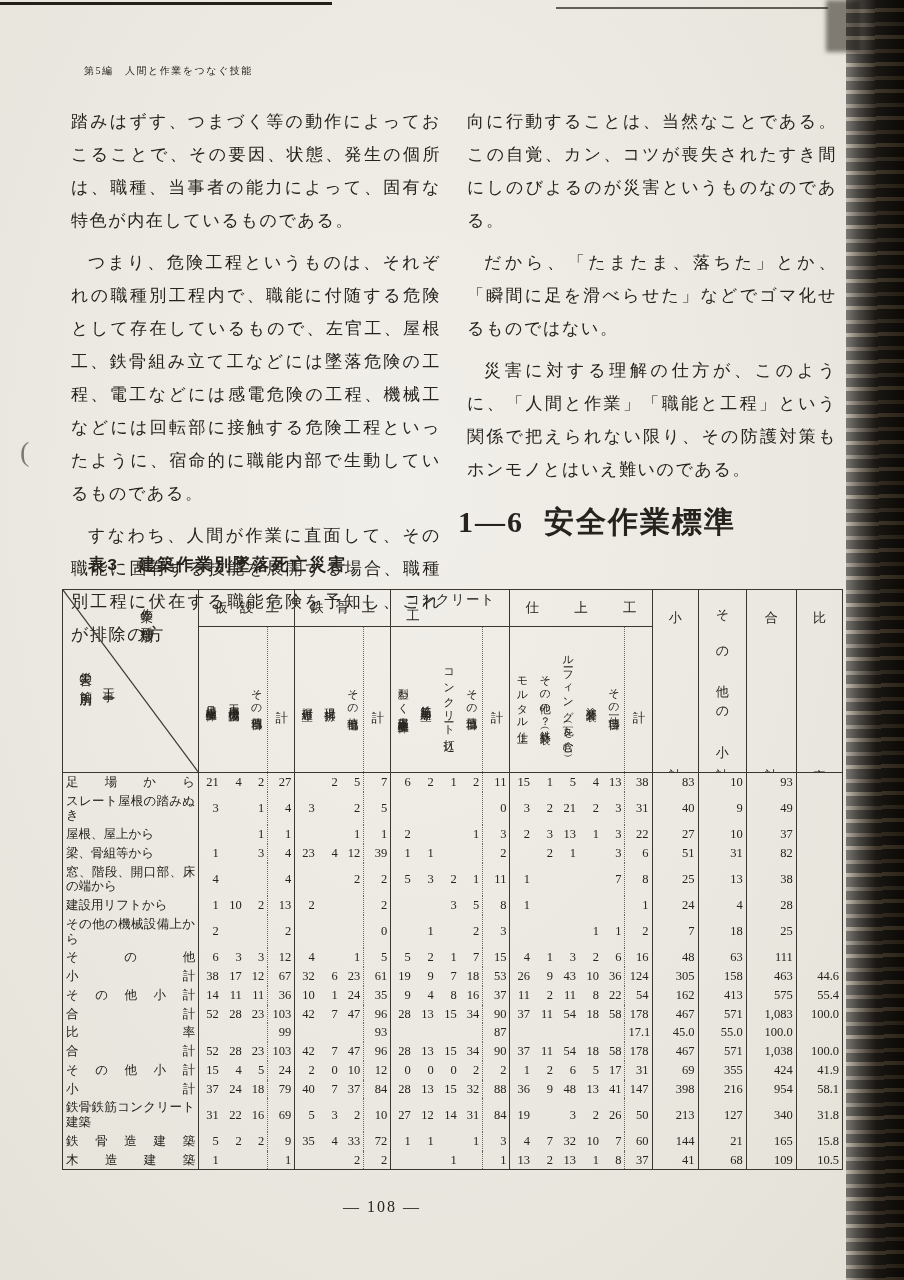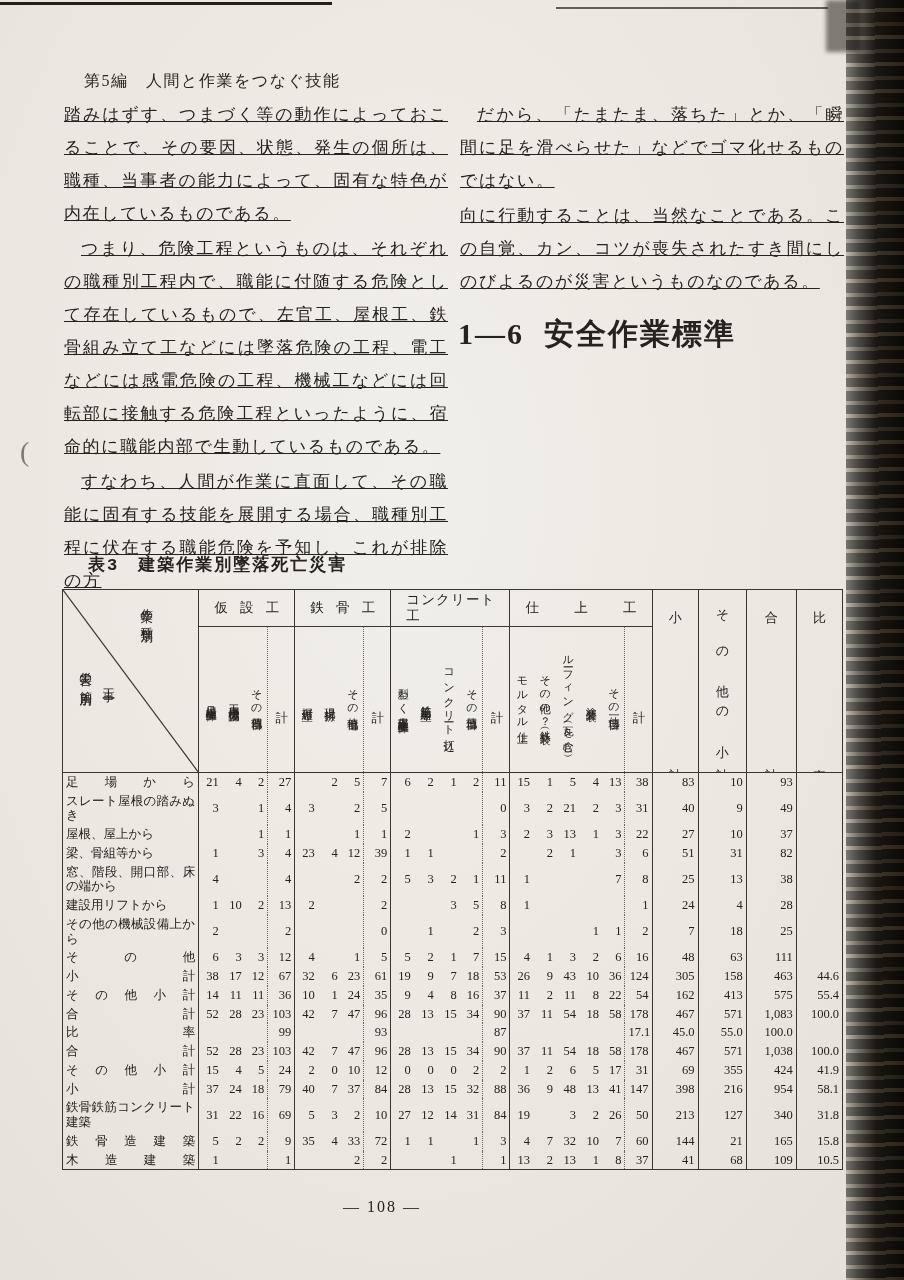--- a/index.html
+++ b/index.html
@@ -15,29 +15,29 @@
     background:
       repeating-linear-gradient(179deg, rgba(0,0,0,.50) 0 9px, rgba(96,80,60,.28) 9px 13px, rgba(0,0,0,.48) 13px 23px, rgba(60,50,38,.30) 23px 27px),
       linear-gradient(90deg, rgba(60,52,42,0) 0, rgba(60,52,42,.50) 12px, rgba(34,28,22,.92) 30px, #161209 58px);
   }
   .scan-line-a{position:absolute; left:0; top:2px; width:332px; height:3px; background:#23201a; z-index:4;}
   .scan-line-b{position:absolute; left:556px; top:7px; width:272px; height:2px; background:#413b30; opacity:.8; z-index:4;}
   .scan-corner{position:absolute; right:44px; top:0; width:34px; height:52px; background:rgba(40,34,26,.55); filter:blur(2px); z-index:4;}
   .scan-paren{position:absolute; left:20px; top:436px; font-size:28px; color:#80796d;}
 
   .running-header{
-    position:absolute; left:84px; top:71px;
-    font-size:16px; letter-spacing:1.5px; color:#2b2822;
+    position:absolute; left:84px; top:64px;
+    font-size:10px; letter-spacing:1.5px; color:#2b2822;
   }
   .textcol{position:absolute; top:96px; width:388px;}
   .textcol.left{left:62px;}
   .textcol.right{left:458px;}
   .body-para{
-    margin:2px; font-size:17px; line-height:33px; letter-spacing:1.6px;
-    text-align:justify; text-justify:inter-ideograph;text-decoration:underline;
+    margin:9px; font-size:17px; line-height:33px; letter-spacing:1.6px;
+    text-align:justify; text-justify:inter-ideograph;
   }
   .body-para.indent{text-indent:1em;}
   .sec-heading{
     margin:16px 12px 10px 0; font-size:30px; font-weight:bold; letter-spacing:2px;
   }
   .sec-heading .sec-title{margin-left:20px;}
 
   .table-title{
     position:absolute; left:88px; top:553px;
     font-size:17px; letter-spacing:2px; font-weight:600;font-family:Liberation Mono, monospace;
@@ -102,22 +102,23 @@
   <div class="running-header">第5編　人間と作業をつなぐ技能</div>
 
   <div class="textcol left" id="leftcol">
       <p class="body-para">踏みはずす、つまづく等の動作によっておこることで、その要因、状態、発生の個所は、職種、当事者の能力によって、固有な特色が内在しているものである。</p>
       <p class="body-para indent">つまり、危険工程というものは、それぞれの職種別工程内で、職能に付随する危険として存在しているもので、左官工、屋根工、鉄骨組み立て工などには墜落危険の工程、電工などには感電危険の工程、機械工などには回転部に接触する危険工程といったように、宿命的に職能内部で生動しているものである。</p>
       <p class="body-para indent">すなわち、人間が作業に直面して、その職能に固有する技能を展開する場合、職種別工程に伏在する職能危険を予知し、これが排除の方</p>
     </div>
 
   <div class="textcol right">
     <div id="rightcol-before">
+        <p class="body-para">向に行動することは、当然なことである。この自覚、カン、コツが喪失されたすき間にしのびよるのが災害というものなのである。</p>
         <p class="body-para indent">だから、「たまたま、落ちた」とか、「瞬間に足を滑べらせた」などでゴマ化せるものではない。</p>
-        <p class="body-para">向に行動することは、当然なことである。この自覚、カン、コツが喪失されたすき間にしのびよるのが災害というものなのである。</p>
+        <p class="body-para indent">災害に対する理解の仕方が、このように、「人間と作業」「職能と工程」という関係で把えられない限り、その防護対策もホンモノとはいえ難いのである。</p>
       </div>
     <div class="sec-heading">
       <span>1—6</span><span class="sec-title">安全作業標準</span>
     </div>
   </div>
 
   <div class="table-title">表3　建築作業別墜落死亡災害</div>
 
   <div class="table-wrap">
     <table class="fall">

